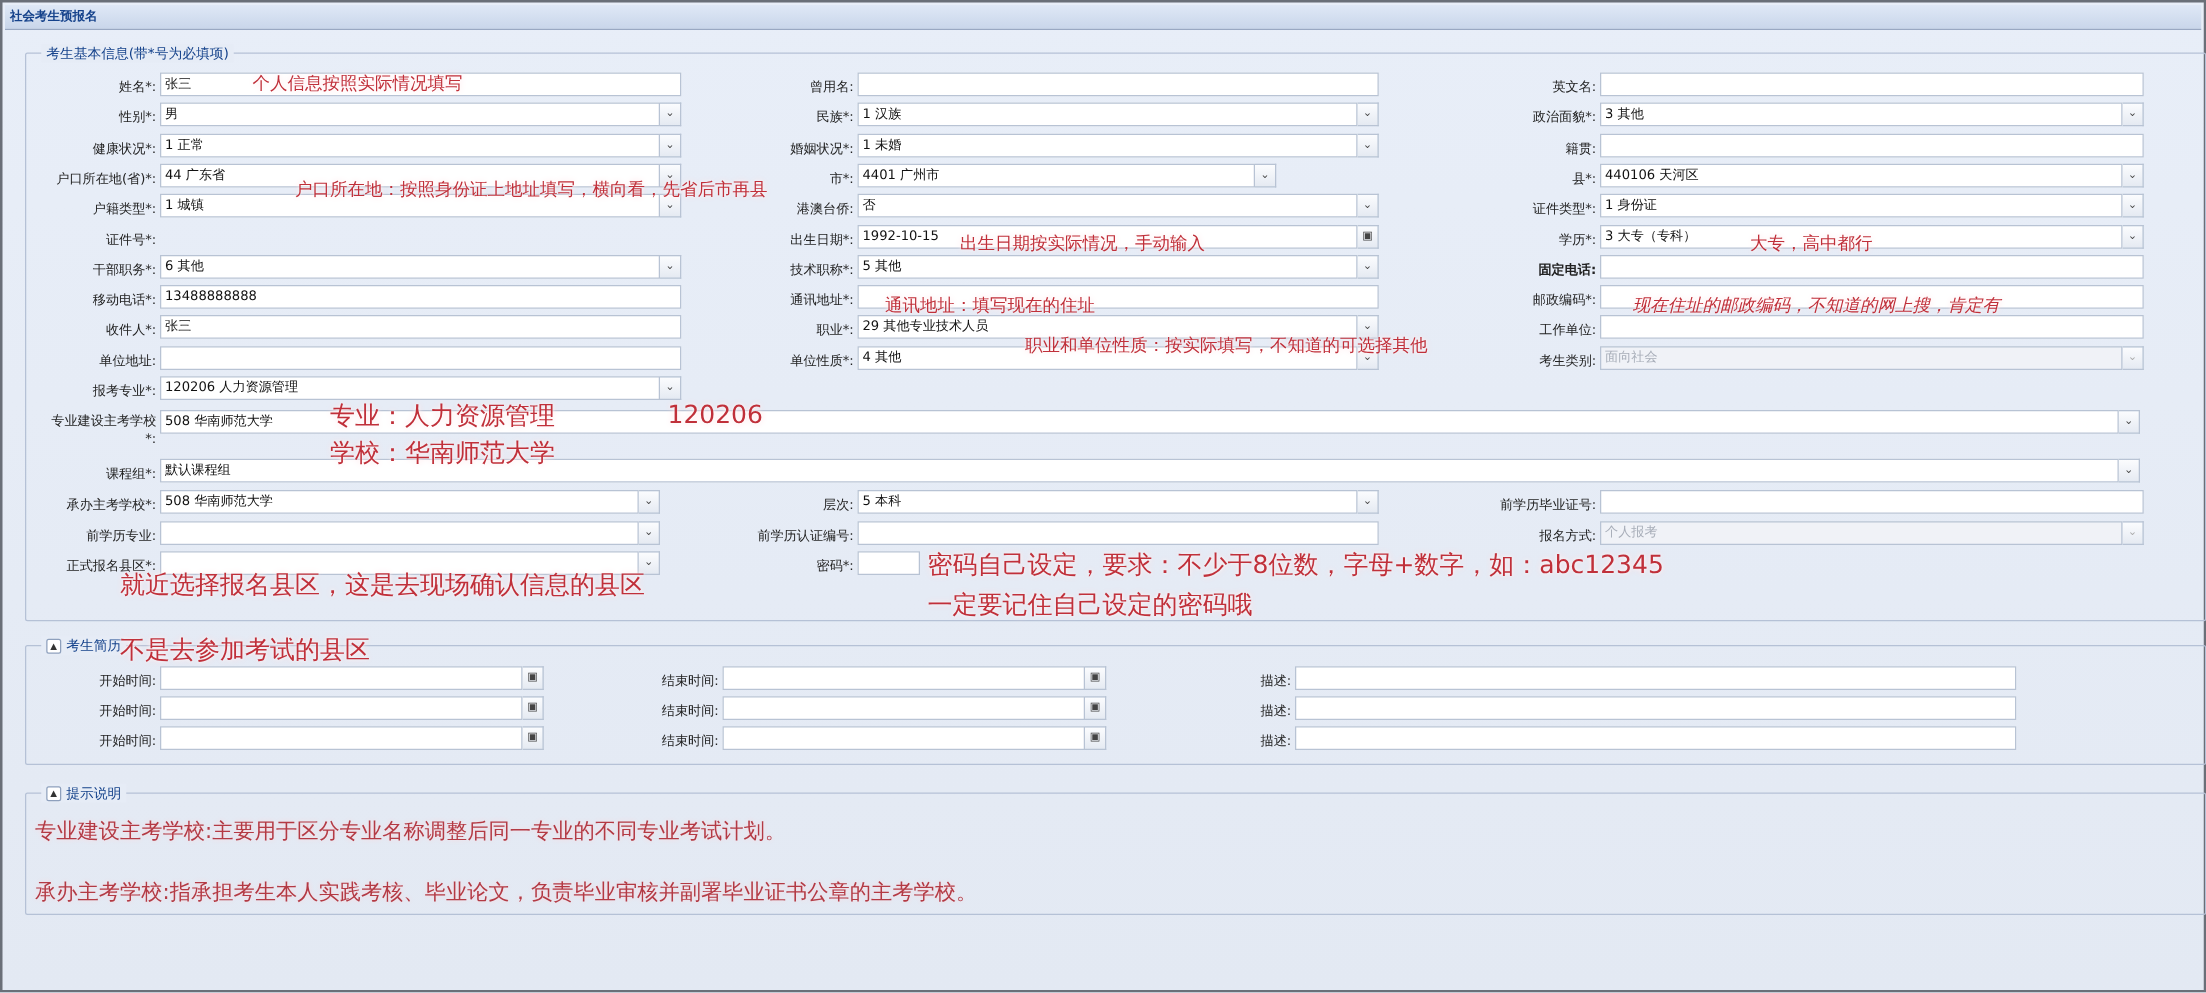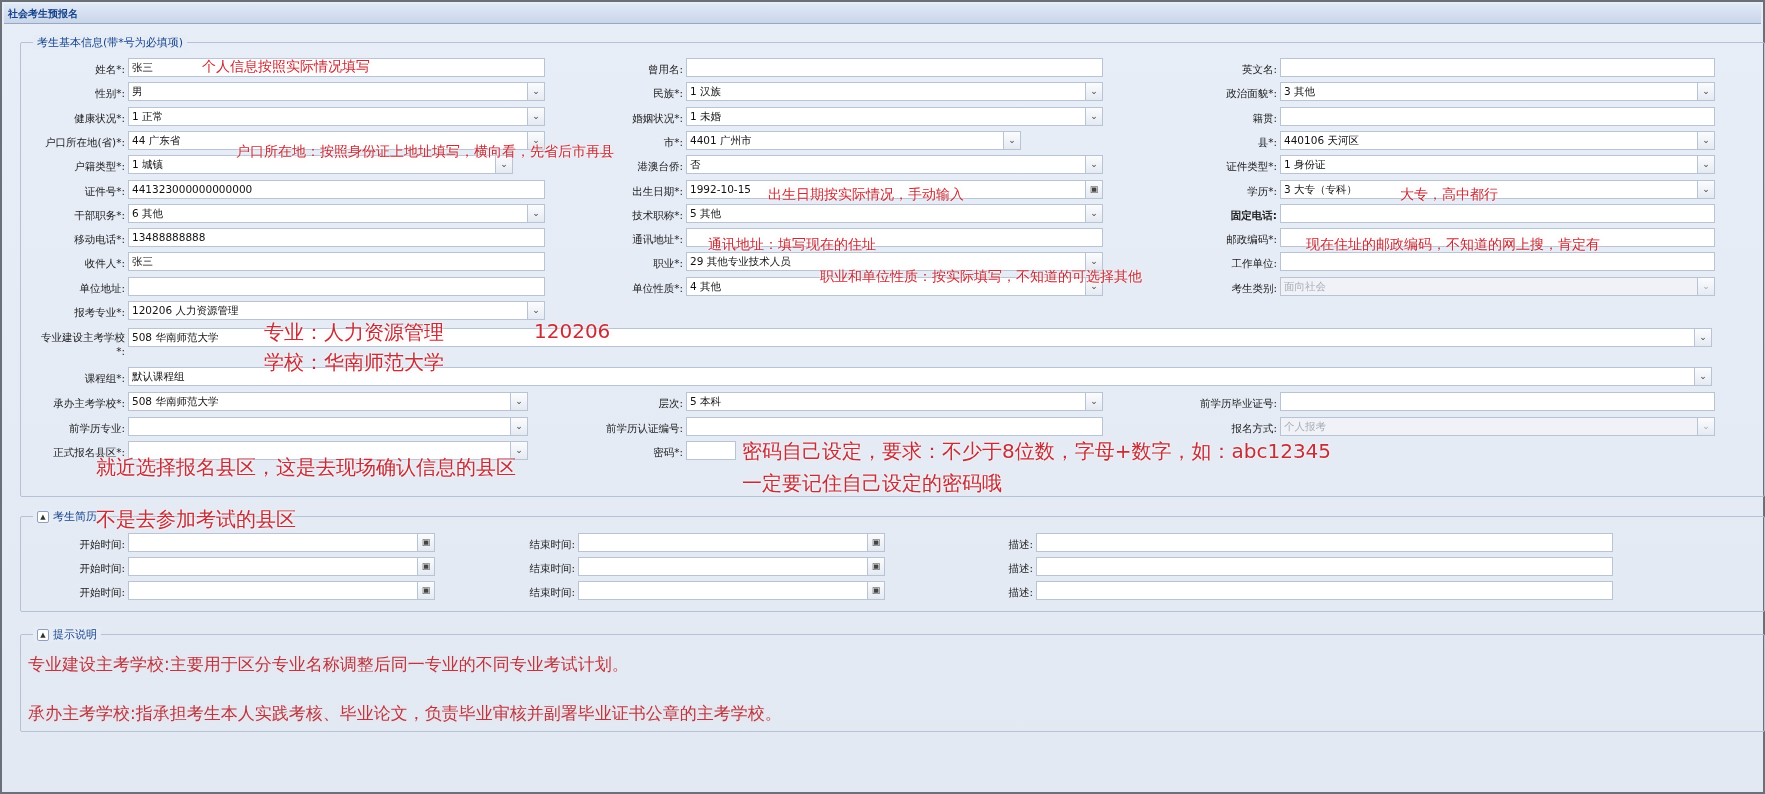--- a/index.html
+++ b/index.html
@@ -94,26 +94,25 @@
         <div class="inp" style="width:400px">1 正常</div>
         <div class="trigger">⌄</div>
       </div>
       <div class="row" style="left: 30px; top: 127.9px;">
         <div class="lbl" style="width:96px">户口所在地(省)*:</div>
         <div class="inp" style="width:400px">44 广东省</div>
         <div class="trigger">⌄</div>
       </div>
       <div class="row" style="left: 30px; top: 152.2px;">
         <div class="lbl" style="width:96px">户籍类型*:</div>
-        <div class="inp" style="width:368px">1 城镇</div>
+        <div class="inp" style="width:400px">1 城镇</div>
         <div class="trigger">⌄</div>
       </div>
       <div class="row" style="left: 30px; top: 176.5px;">
         <div class="lbl" style="width:96px">证件号*:</div>
-        <div class="inp" style="width:417px">441323000000000000</div>
       </div>
       <div class="row" style="left: 30px; top: 200.8px;">
         <div class="lbl" style="width:96px">干部职务*:</div>
         <div class="inp" style="width:400px">6 其他</div>
         <div class="trigger">⌄</div>
       </div>
       <div class="row" style="left: 30px; top: 225.1px;">
         <div class="lbl" style="width:96px">移动电话*:</div>
         <div class="inp" style="width:417px">13488888888</div>
       </div>
@@ -342,21 +341,21 @@
     </div>
   </fieldset>
   <div class="hint-line" style="top:651px;">专业建设主考学校:主要用于区分专业名称调整后同一专业的不同专业考试计划。</div>
   <div class="hint-line" style="top:700px;">承办主考学校:指承担考生本人实践考核、毕业论文，负责毕业审核并副署毕业证书公章的主考学校。</div>
 
   <div class="anno s" style="left:200px; top:56px;">个人信息按照实际情况填写</div>
   <div class="anno s" style="left:234px; top:141px;">户口所在地：按照身份证上地址填写，横向看，先省后市再县</div>
   <div class="anno s" style="left:766px; top:184px;">出生日期按实际情况，手动输入</div>
   <div class="anno s" style="left:1398px; top:184px;">大专，高中都行</div>
   <div class="anno s" style="left:706px; top:234px;">通讯地址：填写现在的住址</div>
-  <div class="anno s" style="left:1304px; top:234px;">现在住址的邮政编码，不知道的网上搜，肯定有</div>
+  <div class="anno s" style="left:1304px; top:234px;font-style:italic;">现在住址的邮政编码，不知道的网上搜，肯定有</div>
   <div class="anno s" style="left:818px; top:266px;">职业和单位性质：按实际填写，不知道的可选择其他</div>
   <div class="anno m" style="left:262px; top:317px;">专业：人力资源管理</div>
   <div class="anno m" style="left:532px; top:317px;">120206</div>
   <div class="anno m" style="left:262px; top:347px;">学校：华南师范大学</div>
   <div class="anno m" style="left:94px; top:452px;">就近选择报名县区，这是去现场确认信息的县区</div>
   <div class="anno m" style="left:94px; top:504px;">不是去参加考试的县区</div>
   <div class="anno m" style="left:740px; top:436px;">密码自己设定，要求：不少于8位数，字母+数字，如：abc12345</div>
   <div class="anno m" style="left:740px; top:468px;">一定要记住自己设定的密码哦</div>
 </div>
 

